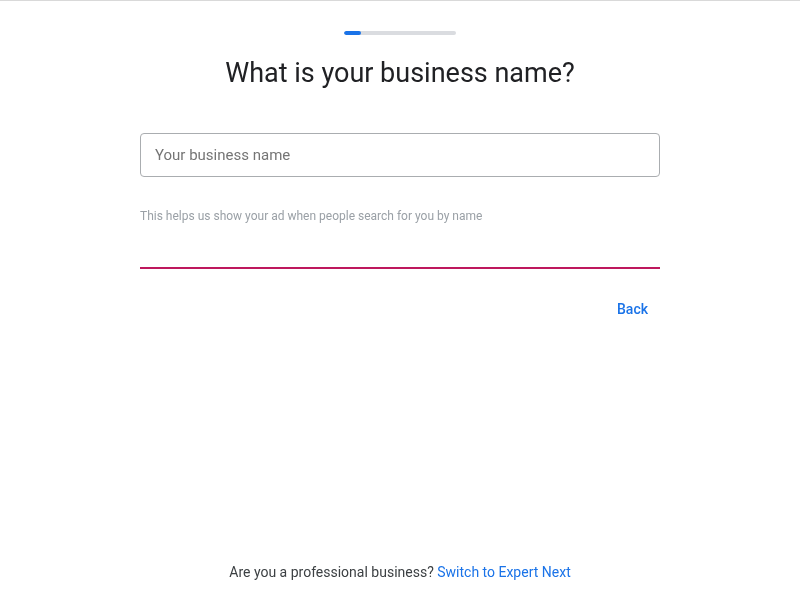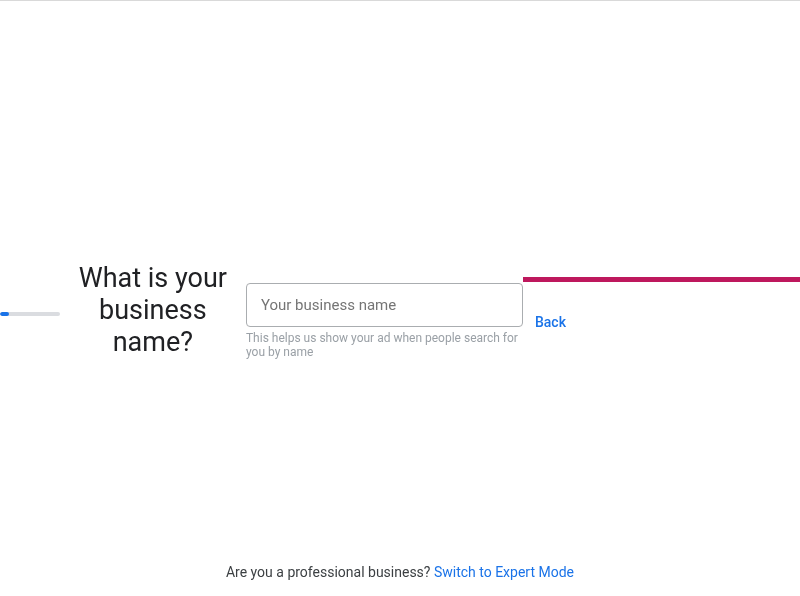--- a/index.html
+++ b/index.html
@@ -11,21 +11,21 @@
       font-family: 'Google Sans', Roboto, Arial, sans-serif;
       background: #fff;
       width: 800px;
       height: 596px;
       overflow: hidden;
       position: relative;
       border-top: 1px solid #d9d9d9;
     }
     .container {
       display: flex;
-      flex-direction: row;
+      flex-direction: column;
       align-items: center;
       width: 100%;
       height: 100%;
     }
     .progress-track {
       margin-top: 30px;
       width: 112px;
       height: 4px;
       background: #dadce0;
       border-radius: 4px;
@@ -42,47 +42,48 @@
       font-size: 27px;
       font-weight: 400;
       color: #202124;
       text-align: center;
     }
     .form-area {
       margin-top: 44px;
       width: 520px;
       display: flex;
       flex-direction: column;
+      gap: 8px;
     }
     .business-input {
       width: 100%;
       height: 44px;
       border: 1px solid #aaadb0;
       border-radius: 4px;
       padding: 0 14px;
       font-size: 15px;
       color: #202124;
       outline: none;
       font-family: inherit;
     }
     .business-input::placeholder {
       color: #757575;
     }
     .helper-text {
-      margin-top: 4px;
+      margin-top: 24px;
       font-size: 12px;
       color: #9aa0a6;
     }
     .nav-row {
       width: 520px;
-      margin-top: 17px;
-      border-top: 5px solid #be185d;
+      margin-top: 44px;
+      border-top: 2px solid #be185d;
       padding-top: 24px;
       display: flex;
-      justify-content: space-between;
+      justify-content: flex-end;
       align-items: center;
     }
     .back-btn {
       background: none;
       border: none;
       color: #1a73e8;
       font-size: 14px;
       font-weight: 500;
       cursor: pointer;
       padding: 8px 12px;
@@ -129,16 +130,16 @@
   <div class="form-area">
     <input type="text" class="business-input" placeholder="Your business name" style="">
     <div class="helper-text">This helps us show your ad when people search for you by name</div>
   </div>
 
   <div class="nav-row">
     <button class="back-btn">Back</button>
   </div>
 
   <div class="footer">
-    <span>Are you a professional business? </span><a class="footer-link">Switch to Expert Mode</a>
+    <span>Are you a professional business? </span><a class="footer-link">Switch to Expert Next</a>
   </div>
 
 </div>
 
 </body></html>

